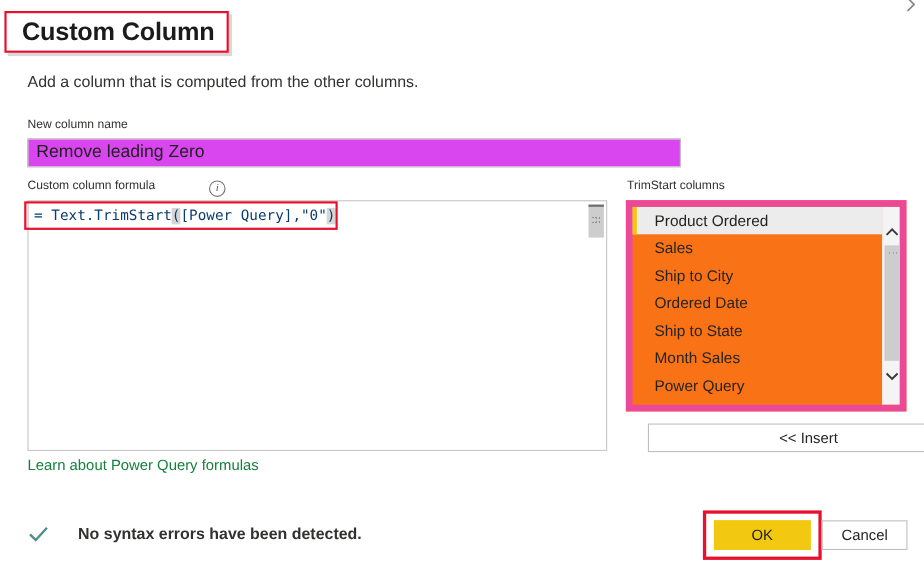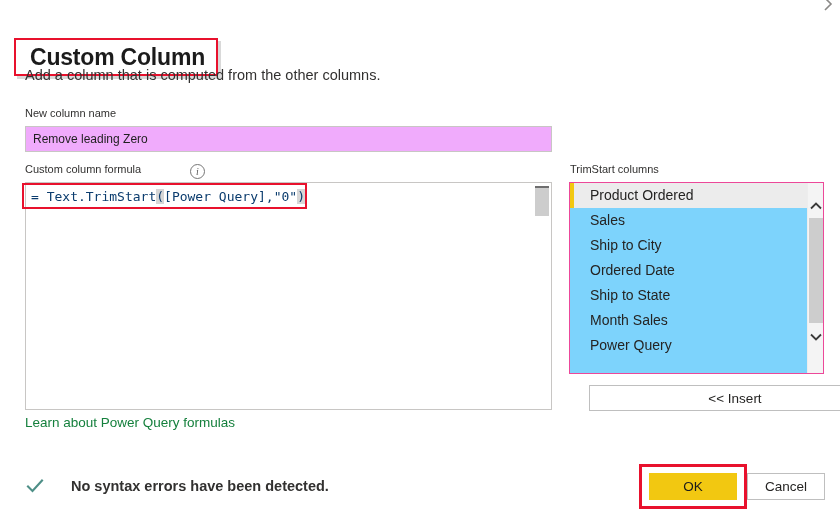--- a/index.html
+++ b/index.html
@@ -29,25 +29,24 @@
     right: 5px;
     width: 14px;
     height: 20px;
     color: #8a8886;
   }
   .corner-chevron svg { display: block; }
 
   
   .title-wrap {
     position: absolute;
-    left: 14px;
+    left: 4px;
     top: 10px;
     width: 204px;
     height: 38px;
-    margin-top: 28px;
   }
   .title-shadow {
     position: absolute;
     left: 3px;
     top: 3px;
     width: 100%;
     height: 100%;
     background: #d9d9d9;
   }
   .annot-box {
@@ -103,27 +102,27 @@
     font-family: "Liberation Serif", serif;
     font-style: italic;
     line-height: 13px;
     text-align: center;
   }
 
   .text-input {
     position: absolute;
     left: 25px;
     top: 126px;
-    width: 527px;
+    width: 594px;
     height: 26px;
     box-sizing: border-box;
     border: 1px solid #c8c6c4;
-    background: #f0abfc;
+    background: #d946ef;
     font-family: "Liberation Sans", sans-serif;
-    font-size: 12px;
+    font-size: 16px;
     color: #1f1f1f;
     padding: 0 7px;
     outline: none;
   }
 
   
   .formula-box {
     position: absolute;
     left: 25px;
     top: 182px;
@@ -228,22 +227,22 @@
   
   .label-available { left: 570px; top: 163px; }
 
   .columns-panel {
     position: absolute;
     left: 569px;
     top: 182px;
     width: 255px;
     height: 192px;
     box-sizing: border-box;
-    border: 1px solid #ec4899;
-    background: #7dd3fc;
+    border: 6px solid #ec4899;
+    background: #f97316;
     overflow: hidden;
   }
   .columns-list {
     position: absolute;
     left: 0;
     top: 0;
     right: 16px;
     bottom: 0;
     overflow: hidden;
   }

